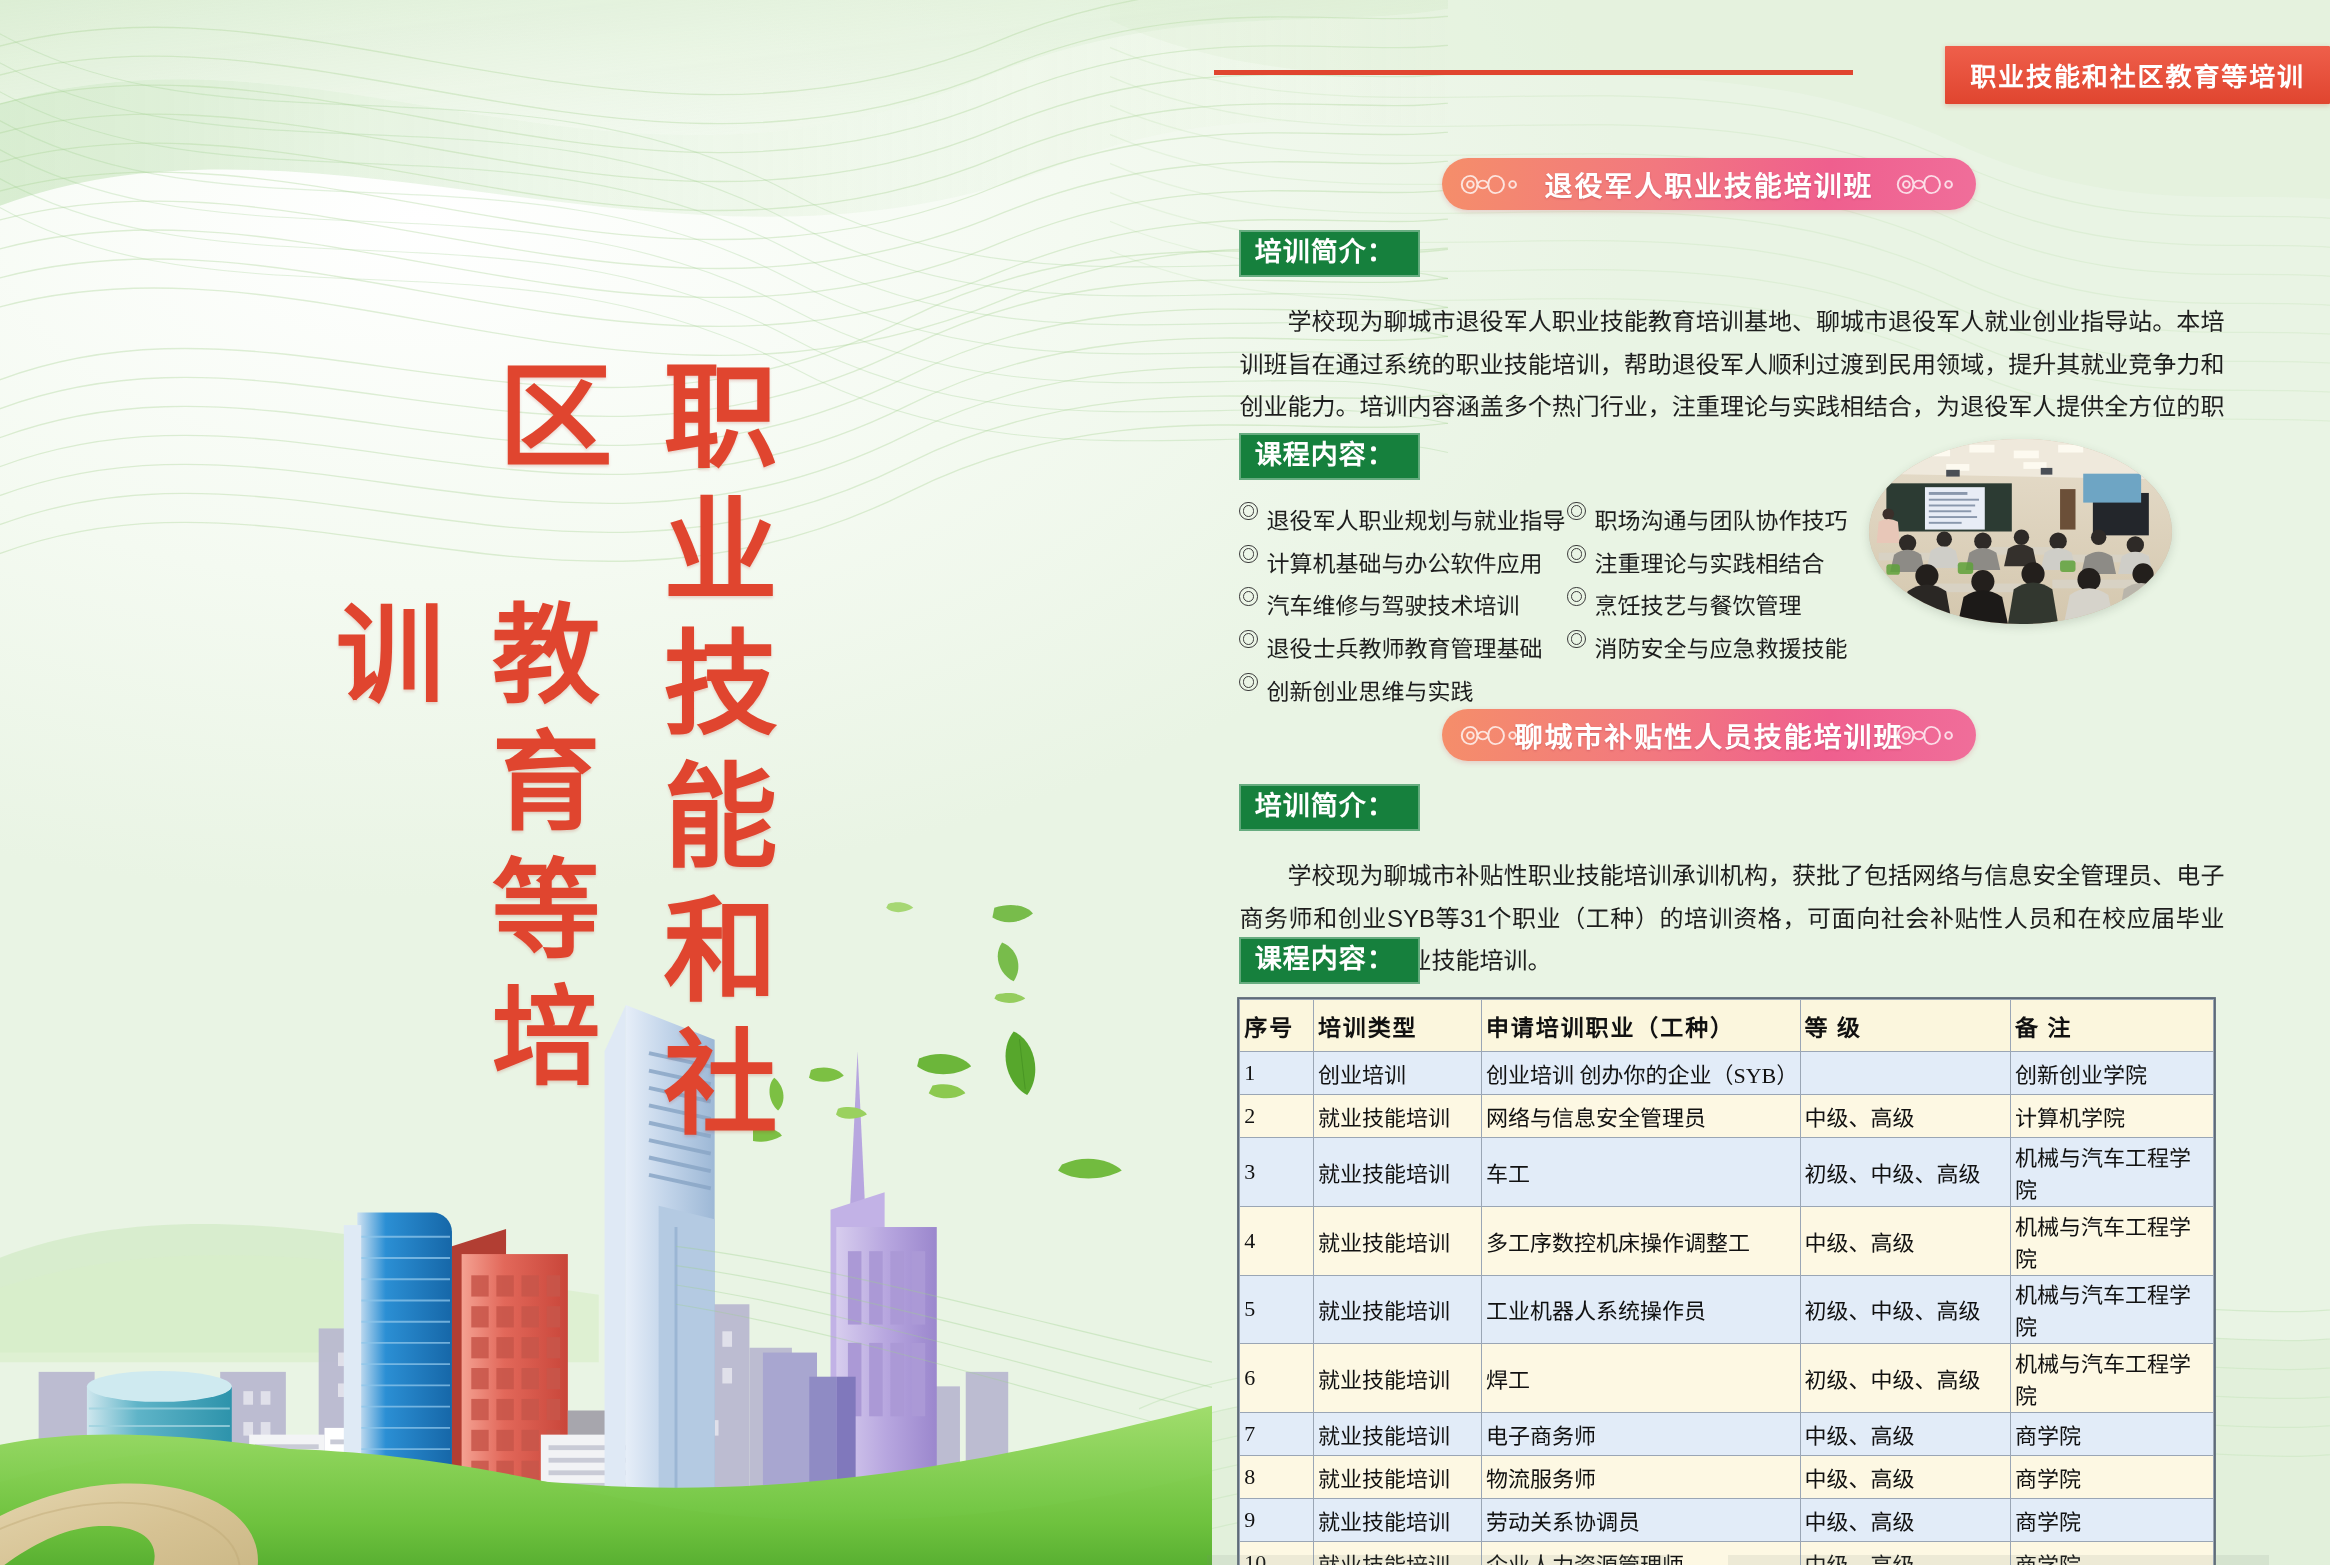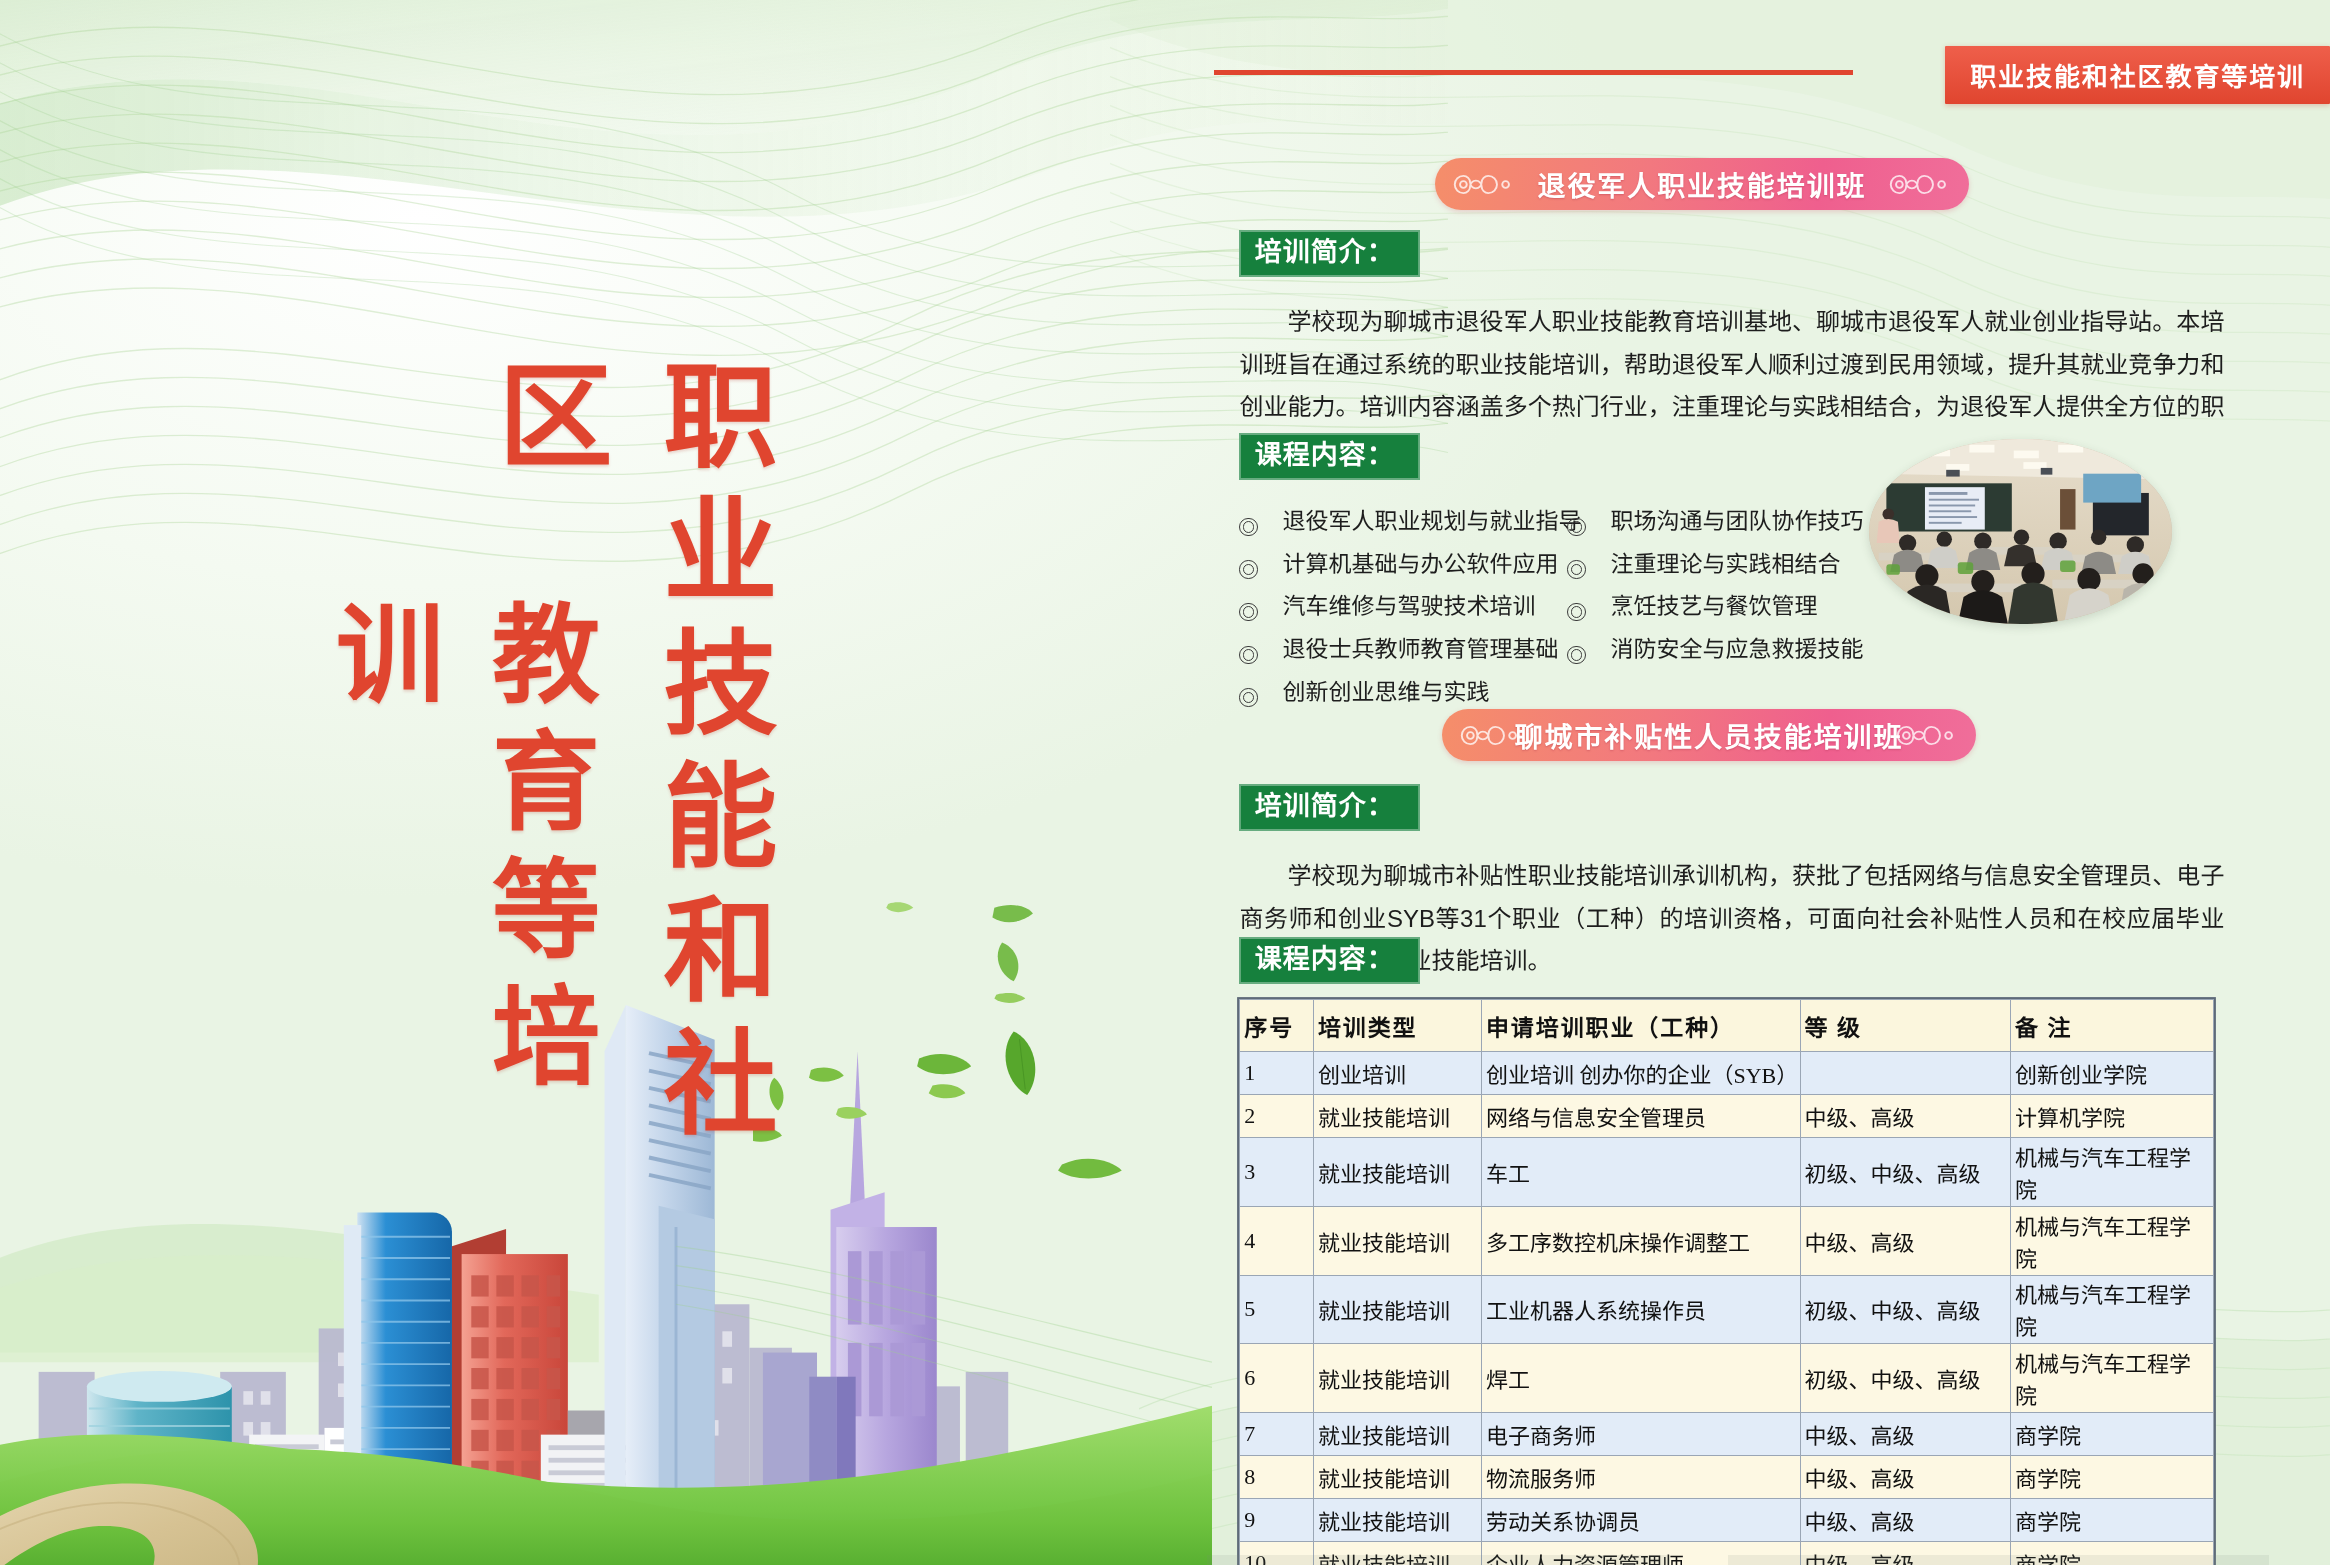--- a/index.html
+++ b/index.html
@@ -97,21 +97,21 @@
   
   .para {
     position: absolute;
     font-size: 24px; line-height: 1.78; color: #1d1d1d;
     text-align: justify; text-indent: 2em;
     font-family: "Liberation Sans", "DejaVu Sans", sans-serif;
   }
 
   
   .courses { position: absolute; display: grid; grid-template-columns: 307px 307px; column-gap: 21px; row-gap: 8.7px; }
-  .course-item { display: flex; align-items: flex-end; font-size: 23px; color: #1d1d1d; white-space: nowrap; gap: 16px; }
+  .course-item { display: flex; align-items: flex-start; font-size: 23px; color: #1d1d1d; white-space: nowrap; }
   .bullet {
     flex: none; width: 18.3px; height: 18.3px; margin-right: 8.7px;
     border: 1.9px solid #3b3b3b; border-radius: 50%;
     position: relative;
   }
   .bullet::after {
     content: ""; position: absolute; inset: 2.4px;
     border: 1.9px solid #3b3b3b; border-radius: 50%;
   }
 
@@ -458,21 +458,21 @@
   <div class="vtitle-wrap">
     <div class="vcol vcol-a">职业技能和社区</div>
     <div class="vcol vcol-b">教育等培训</div>
   </div>
 
   <div class="right">
 
     <div class="headrule"></div>
     <div class="headtag">职业技能和社区教育等培训</div>
 
-    <div class="ribbon" style="left:211px; top:158px;">
+    <div class="ribbon" style="left:218px; top:158px;">
       <svg class="cloud l" viewBox="0 0 74 38">
         <g fill="none" stroke="#ffffff" stroke-opacity=".85" stroke-width="2">
           <path d="M6,19 a9,9 0 0 1 9,-9 a7,7 0 0 1 7,7 a6,6 0 0 0 6,6 a6,6 0 0 0 6,-6 a7,7 0 0 1 7,-7 a9,9 0 0 1 9,9 a9,9 0 0 1 -9,9 a7,7 0 0 1 -7,-7 a6,6 0 0 0 -6,-6 a6,6 0 0 0 -6,6 a7,7 0 0 1 -7,7 a9,9 0 0 1 -9,-9 z"></path>
           <circle cx="15" cy="19" r="3.5"></circle>
             <circle cx="59" cy="19" r="3.5"></circle>
         </g>
       </svg>
       <span class="rtext">退役军人职业技能培训班</span>
       <svg class="cloud r" viewBox="0 0 74 38">
         <g fill="none" stroke="#ffffff" stroke-opacity=".85" stroke-width="2">

